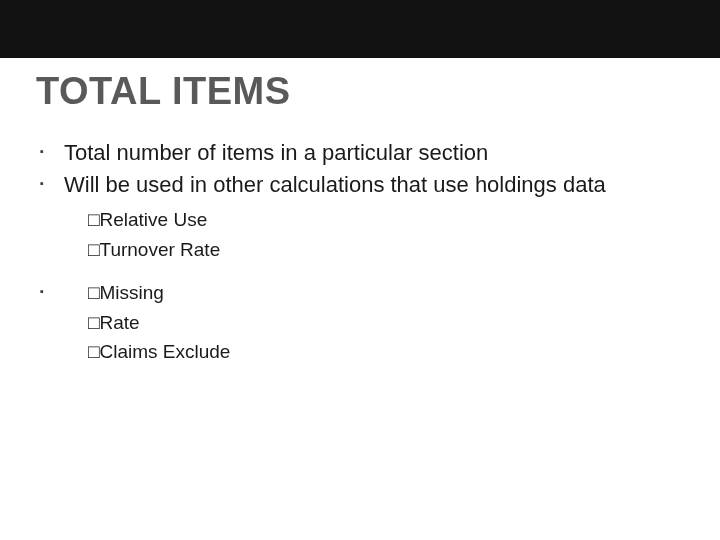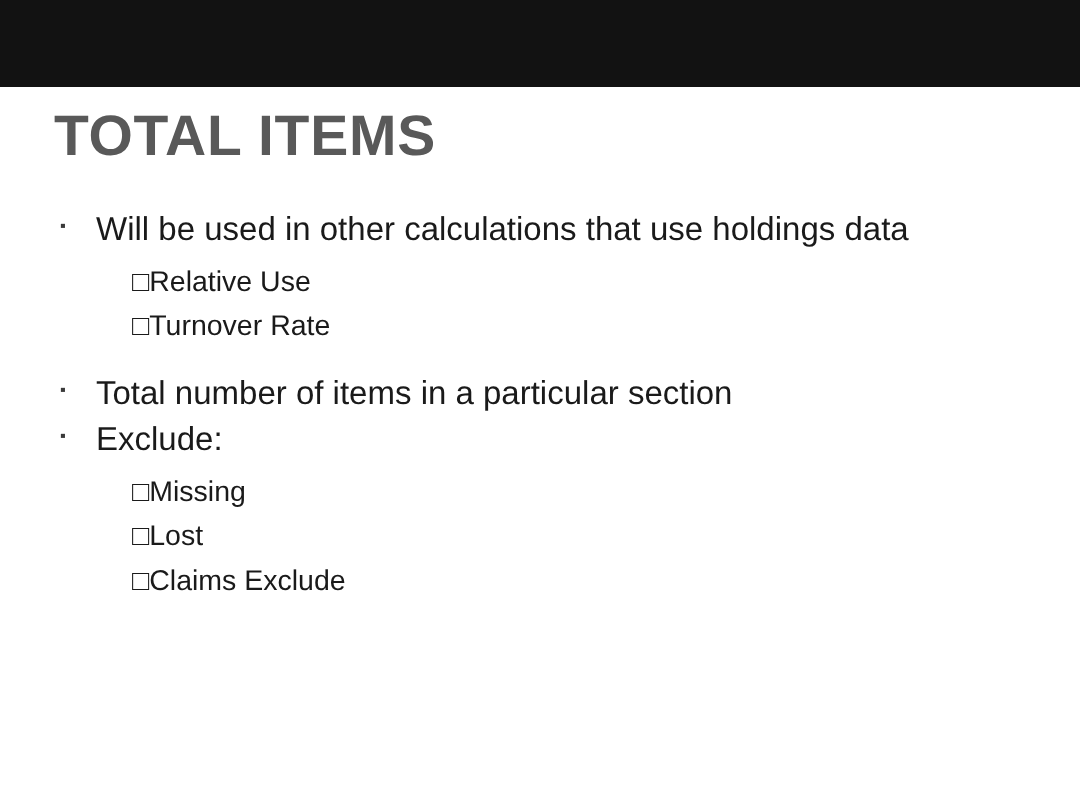--- a/index.html
+++ b/index.html
@@ -14,29 +14,29 @@
   ul.inner>li{position:relative;padding-left:24px;font-size:19px;line-height:1.55;color:#1a1a1a;}
   ul.inner>li .box{font-family:"Arial",sans-serif;}
 </style>
 </head>
 <body>
 <div class="slide">
   <div class="top-band"></div>
   <div class="title">TOTAL ITEMS</div>
   <div class="body">
     <ul class="outer">
+      <li><span>Total number of items in a particular section</span></li>
       <li><span>Will be used in other calculations that use holdings data</span>
         <ul class="inner">
           <li><span class="box">□</span><span>Relative Use</span></li>
           <li><span class="box">□</span><span>Turnover Rate</span></li>
         </ul>
       </li>
-      <li><span>Total number of items in a particular section</span></li>
-      <li><span>Exclude:</span>
+      <li>
         <ul class="inner">
           <li><span class="box">□</span><span>Missing</span></li>
-          <li><span class="box">□</span><span>Lost</span></li>
+          <li><span class="box">□</span><span>Rate</span></li>
           <li><span class="box">□</span><span>Claims Exclude</span></li>
         </ul>
       </li>
     </ul>
   </div>
 </div>
 
 </body></html>

